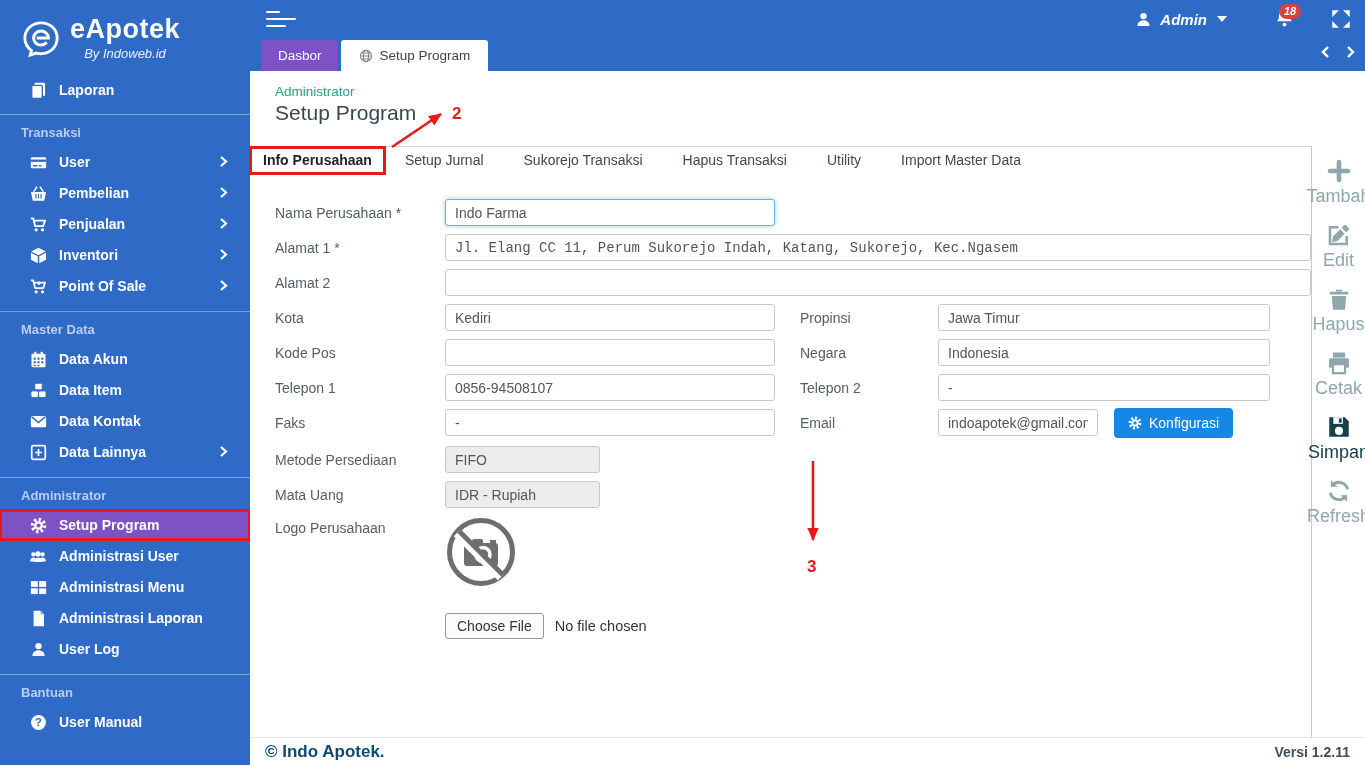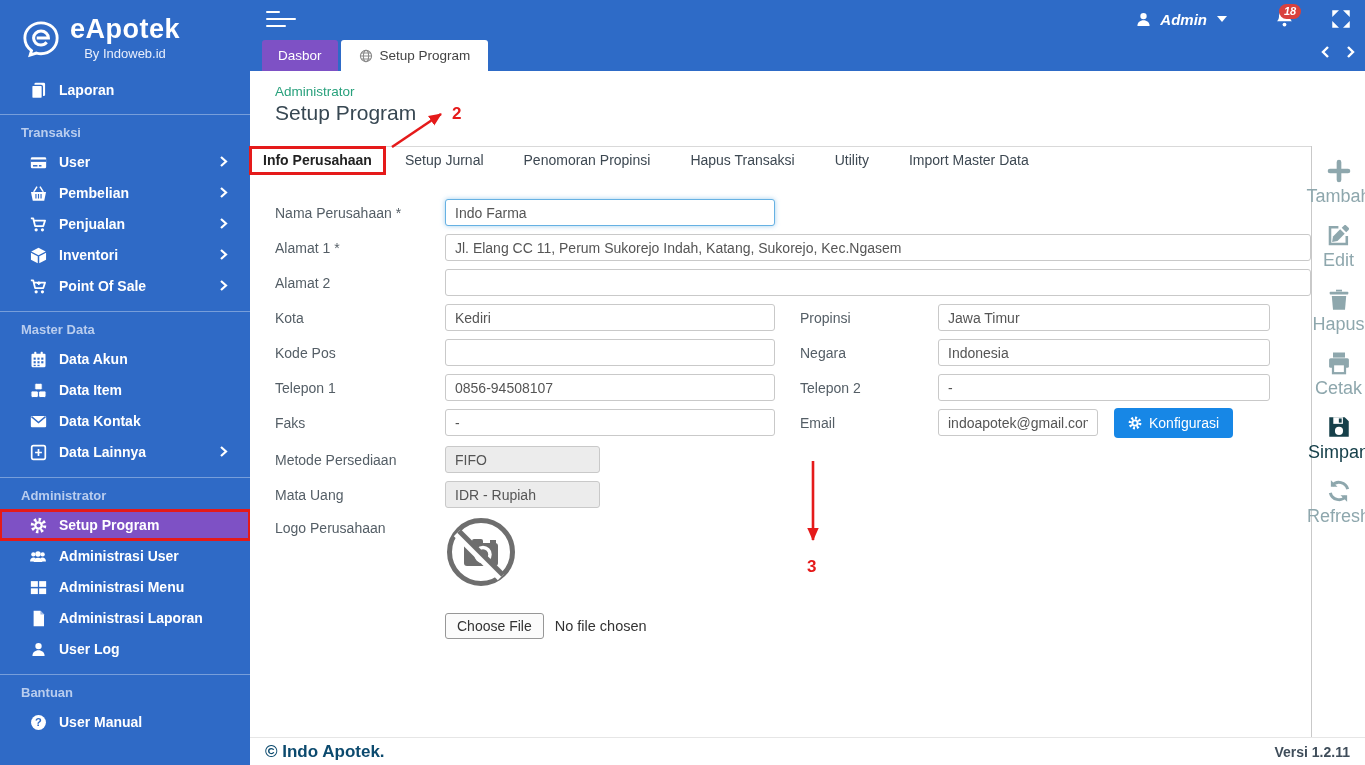--- a/index.html
+++ b/index.html
@@ -5,21 +5,21 @@
   * { margin:0; padding:0; box-sizing:border-box; }
   html,body { width:1365px; height:765px; overflow:hidden; }
   body { font-family:"Liberation Sans", sans-serif; font-size:14px; background:#fff; }
   .app { display:flex; width:1365px; height:765px; position:relative; }
 
   
   .sidebar { width:250px; background:#2f6ac6; color:#fff; flex-shrink:0; display:flex; flex-direction:column; }
   .logo-area { display:flex; align-items:center; padding:16px 0 10px 22px; }
   .logo-mark { width:38px; height:38px; margin-right:10px; flex-shrink:0; }
   .logo-text .app-name { font-size:27px; font-weight:bold; letter-spacing:.5px; line-height:1; }
-  .logo-text .tagline { font-size:13px; color:#e8eefc; margin-top:3px; text-align:center; }
+  .logo-text .tagline { font-size:13px; color:#e8eefc; margin-top:3px; text-align:center;font-style:italic; }
   .s-item { display:flex; align-items:center; height:30px; padding-left:28px; cursor:pointer; font-weight:bold; font-size:14px; }
   .s-item .mi { width:20px; height:16px; margin-right:11px; flex-shrink:0; display:flex; align-items:center; justify-content:center; }
   .s-item .chev { margin-left:auto; margin-right:22px; }
   .s-item.active { background:#7e51c5; outline:3px solid #e51a1a; outline-offset:-2px; }
   .s-div { border-top:1px solid rgba(255,255,255,.35); margin:9px 0 6px 0; }
   .s-title { color:#b9cdee; font-size:13px; padding:4px 0 6px 21px; font-weight:bold; }
   .laporan-wrap { margin-top:4px; }
   .s-item:first-child {}
   .menu-list .s-item { margin:1px 0; }
 
@@ -56,21 +56,21 @@
   .ctab { padding:0 20px; font-size:14px; color:#3d4852; cursor:pointer; line-height:27px; height:27px; }
   .ctab.active { font-weight:bold; color:#222; outline:3px solid #e51a1a; outline-offset:-2px; padding:0 13px; }
 
   .form { padding:25px 0 0 25px; }
   .frow { display:flex; align-items:center; margin-bottom:8px; height:27px; }
   .frow.tall { align-items:flex-start; height:auto; }
   .flabel { width:170px; color:#545e66; font-size:14px; flex-shrink:0; }
   .flabel2 { width:163px; color:#545e66; font-size:14px; flex-shrink:0; padding-left:25px; }
   input.fi { height:27px; border:1px solid #c9c9c9; border-radius:3px; padding:0 9px; font-size:14px; color:#555; font-family:"Liberation Sans",sans-serif; background:#fff; }
   input.w-med { width:330px; }
-  input.w-wide { width:1024px; }
+  input.w-wide { width:1024px;font-family:Liberation Mono, monospace; }
   input.w-right { width:332px; }
   input.w-email { width:160px; }
   input.w-small { width:155px; }
   input.focused { border:1px solid #66b1e3; box-shadow:0 0 5px rgba(102,177,227,.6); }
   input.disabled { background:#ececec; color:#555; }
   .gap16 { width:16px; flex-shrink:0; }
   .btn-konfig { height:30px; background:#1787e6; color:#fff; border:none; border-radius:4px; padding:0 14px; font-size:14px; display:flex; align-items:center; gap:7px; cursor:pointer; font-family:"Liberation Sans",sans-serif; }
   .logo-ph { width:72px; height:72px; }
   .filerow { margin-top:22px; display:flex; align-items:center; }
   .file-btn { border:1px solid #979797; background:#fbfbfb; border-radius:3px; padding:4px 11px; font-size:14px; color:#333; cursor:pointer; }
@@ -395,21 +395,21 @@
       <div class="page-head">
         <div class="breadcrumb">Administrator</div>
         <div class="page-title">Setup Program</div>
       </div>
 
       <div class="content-body">
         <div class="form-col">
           <div class="ctabs">
             <div class="ctab active">Info Perusahaan</div>
             <div class="ctab">Setup Jurnal</div>
-            <div class="ctab">Penomoran Propinsi</div>
+            <div class="ctab">Sukorejo Transaksi</div>
             <div class="ctab">Hapus Transaksi</div>
             <div class="ctab">Utility</div>
             <div class="ctab">Import Master Data</div>
           </div>
 
           <div class="form">
             <div class="frow">
               <div class="flabel">Nama Perusahaan *</div>
               <input class="fi w-med focused" value="Indo Farma" style="">
             </div>

